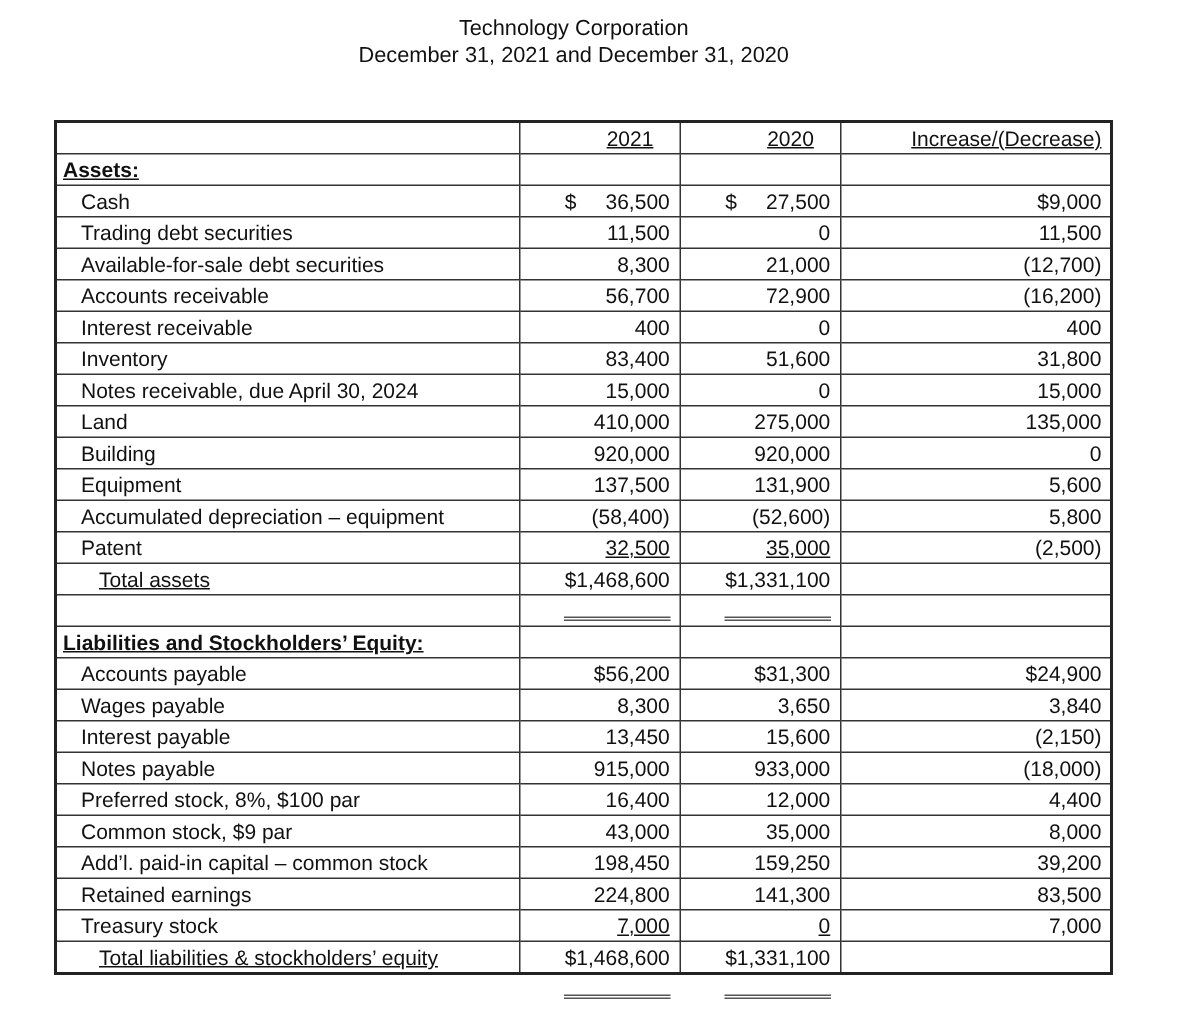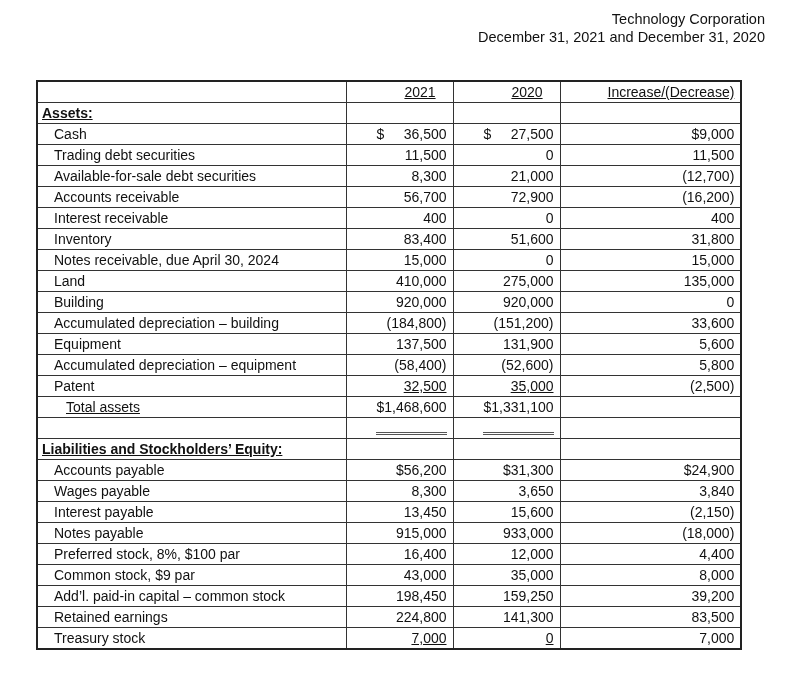--- a/index.html
+++ b/index.html
@@ -2,21 +2,21 @@
 <html><head>
 <meta charset="utf-8">
 <style>
   html, body { margin: 0; padding: 0; background: #ffffff; }
   body {
     width: 793px; height: 687px; position: relative; overflow: hidden;
     font-family: "Liberation Sans", sans-serif; color: #111;
   }
   .title-block {
     position: absolute; top: 10px; left: 0; width: 765px;
-    text-align: right; font-size: 14.5px; line-height: 18px;
+    text-align: center; font-size: 14.5px; line-height: 18px;
   }
   .title-block div { white-space: nowrap; }
   table.bs {
     position: absolute; left: 36px; top: 80px;
     border-collapse: collapse;
     border: 2px solid #222;
     font-size: 14px;
   }
   table.bs td {
     border: 1px solid #333;
@@ -123,26 +123,20 @@
         <td class="num">275,000</td>
         <td class="num">135,000</td>
       </tr>
       <tr>
         <td class="item">Building</td>
         <td class="num">920,000</td>
         <td class="num">920,000</td>
         <td class="num">0</td>
       </tr>
       <tr>
-        <td class="item">Accumulated depreciation – building</td>
-        <td class="num">(184,800)</td>
-        <td class="num">(151,200)</td>
-        <td class="num">33,600</td>
-      </tr>
-      <tr>
         <td class="item">Equipment</td>
         <td class="num">137,500</td>
         <td class="num">131,900</td>
         <td class="num">5,600</td>
       </tr>
       <tr>
         <td class="item">Accumulated depreciation – equipment</td>
         <td class="num">(58,400)</td>
         <td class="num">(52,600)</td>
         <td class="num">5,800</td>
@@ -218,14 +212,20 @@
         <td class="num">224,800</td>
         <td class="num">141,300</td>
         <td class="num">83,500</td>
       </tr>
       <tr>
         <td class="item">Treasury stock</td>
         <td class="num"><span class="u">7,000</span></td>
         <td class="num"><span class="u">0</span></td>
         <td class="num">7,000</td>
       </tr>
+      <tr>
+        <td class="total">Total liabilities &amp; stockholders’ equity</td>
+        <td class="num"><span class="uu">$1,468,600</span></td>
+        <td class="num"><span class="uu">$1,331,100</span></td>
+        <td class="num"></td>
+      </tr>
     </tbody>
 </table>
 
 </body></html>

